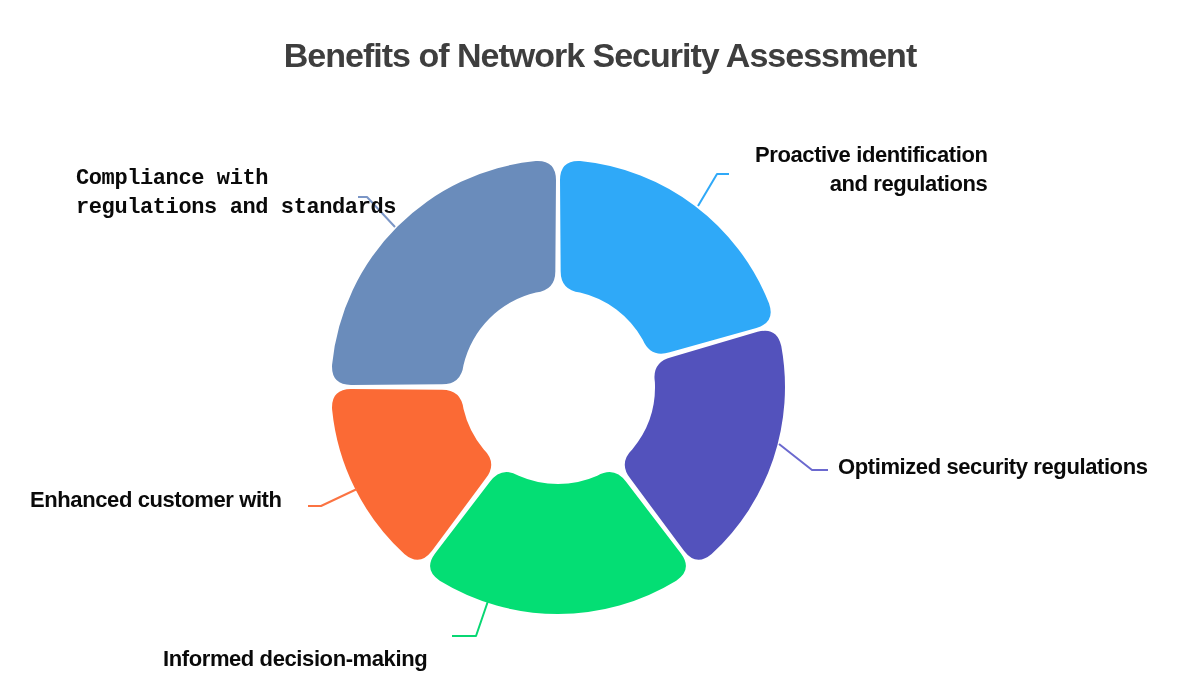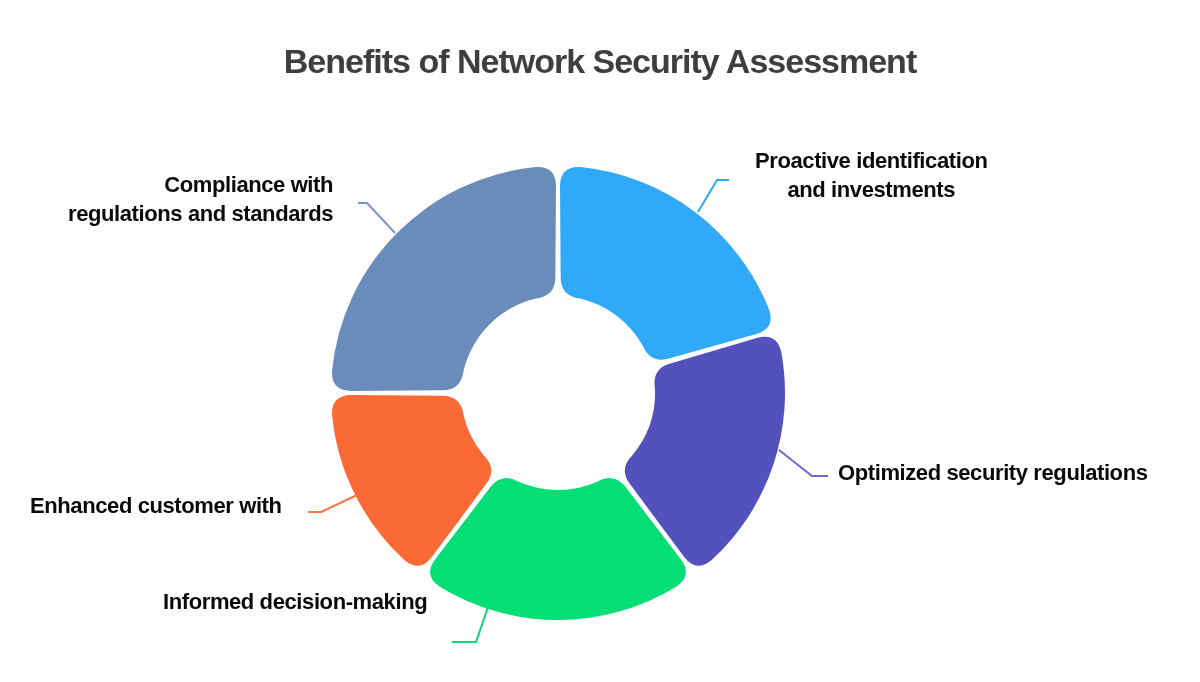--- a/index.html
+++ b/index.html
@@ -1,21 +1,21 @@
 <!DOCTYPE html>
 <html><head>
 <meta charset="utf-8">
 <style>
   html, body { margin: 0; padding: 0; }
   body {
     width: 1200px; height: 682px; overflow: hidden;
     background: #ffffff;
     font-family: "Liberation Sans", sans-serif;
   }
-  .stage { position: relative; width: 1200px; height: 518px; background: #ffffff; margin-top: 6px; }
+  .stage { position: relative; width: 1200px; height: 518px; background: #ffffff; }
   .title {
     position: absolute; top: 36px; left: 0; width: 100%;
     text-align: center;
     font-size: 34px; font-weight: 700; letter-spacing: -1px;
     color: #3e3e3e;
   }
   #donut-svg { position: absolute; left: 0; top: 0; }
   .seg-label {
     position: absolute;
     font-size: 22px; font-weight: 700; letter-spacing: -0.4px;
@@ -33,31 +33,31 @@
       <path d="M 757.52 331.87 Q 776.80 326.55 781.27 346.04 A 227 227 0 0 1 711.66 554.08 Q 696.36 566.96 684.17 551.10 L 630.51 478.82 Q 618.12 463.12 632.43 449.20 A 97 97 0 0 0 654.88 382.11 Q 651.82 362.38 671.17 357.31 Z" fill="#5352bc"></path>
       <polyline points="779,444 812,470 828,470" fill="none" stroke="#6b69cf" stroke-width="2" stroke-linejoin="round"></polyline>
       <path d="M 680.97 553.52 Q 692.85 569.61 676.26 580.76 A 227 227 0 0 1 439.74 580.76 Q 423.15 569.61 435.03 553.52 L 489.72 482.01 Q 501.40 465.77 518.72 475.69 A 97 97 0 0 0 597.28 475.69 Q 614.60 465.77 626.28 482.01 Z" fill="#04de74"></path>
       <polyline points="488,601 476,636 452,636" fill="none" stroke="#08d773" stroke-width="2" stroke-linejoin="round"></polyline>
       <path d="M 431.83 551.10 Q 419.64 566.96 404.34 554.08 A 227 227 0 0 1 332.08 409.16 Q 331.01 389.20 351.01 389.01 L 441.03 389.65 Q 461.02 389.20 463.53 409.01 A 97 97 0 0 0 483.57 449.20 Q 497.88 463.12 485.49 478.82 Z" fill="#fb6a35"></path>
       <polyline points="357,489 321,506 308,506" fill="none" stroke="#fb7342" stroke-width="2" stroke-linejoin="round"></polyline>
       <path d="M 351.01 384.99 Q 331.01 384.80 332.08 364.84 A 227 227 0 0 1 535.84 161.08 Q 555.80 160.01 555.99 180.01 L 555.35 270.03 Q 555.80 290.02 535.99 292.53 A 97 97 0 0 0 463.53 364.99 Q 461.02 384.80 441.03 384.35 Z" fill="#6a8cbb"></path>
       <polyline points="395,227 367,197 358,197" fill="none" stroke="#7b96c6" stroke-width="2" stroke-linejoin="round"></polyline>
     </svg>
   <div id="labels">
-      <div class="seg-label" style="left: 755px; top: 140px; text-align: center;">
+      <div class="seg-label" style="left: 755px; top: 140px; text-align: right;">
         <div>Proactive identification</div>
-        <div>and investments</div>
+        <div>and regulations</div>
       </div>
       <div class="seg-label" style="left: 838px; top: 452px; text-align: left;">
         <div>Optimized security regulations</div>
       </div>
-      <div class="seg-label" style="left: 163px; top: 581px; text-align: right;">
+      <div class="seg-label" style="left: 163px; top: 644px; text-align: right;">
         <div>Informed decision-making</div>
       </div>
       <div class="seg-label" style="left: 30px; top: 485px; text-align: left;">
         <div>Enhanced customer with</div>
       </div>
-      <div class="seg-label" style="left: 68px; top: 164px; text-align: right;">
+      <div class="seg-label" style="left: 76px; top: 164px; text-align: left; font-family: Liberation Mono, monospace;">
         <div>Compliance with</div>
         <div>regulations and standards</div>
       </div>
     </div>
 </div>
 
 </body></html>

